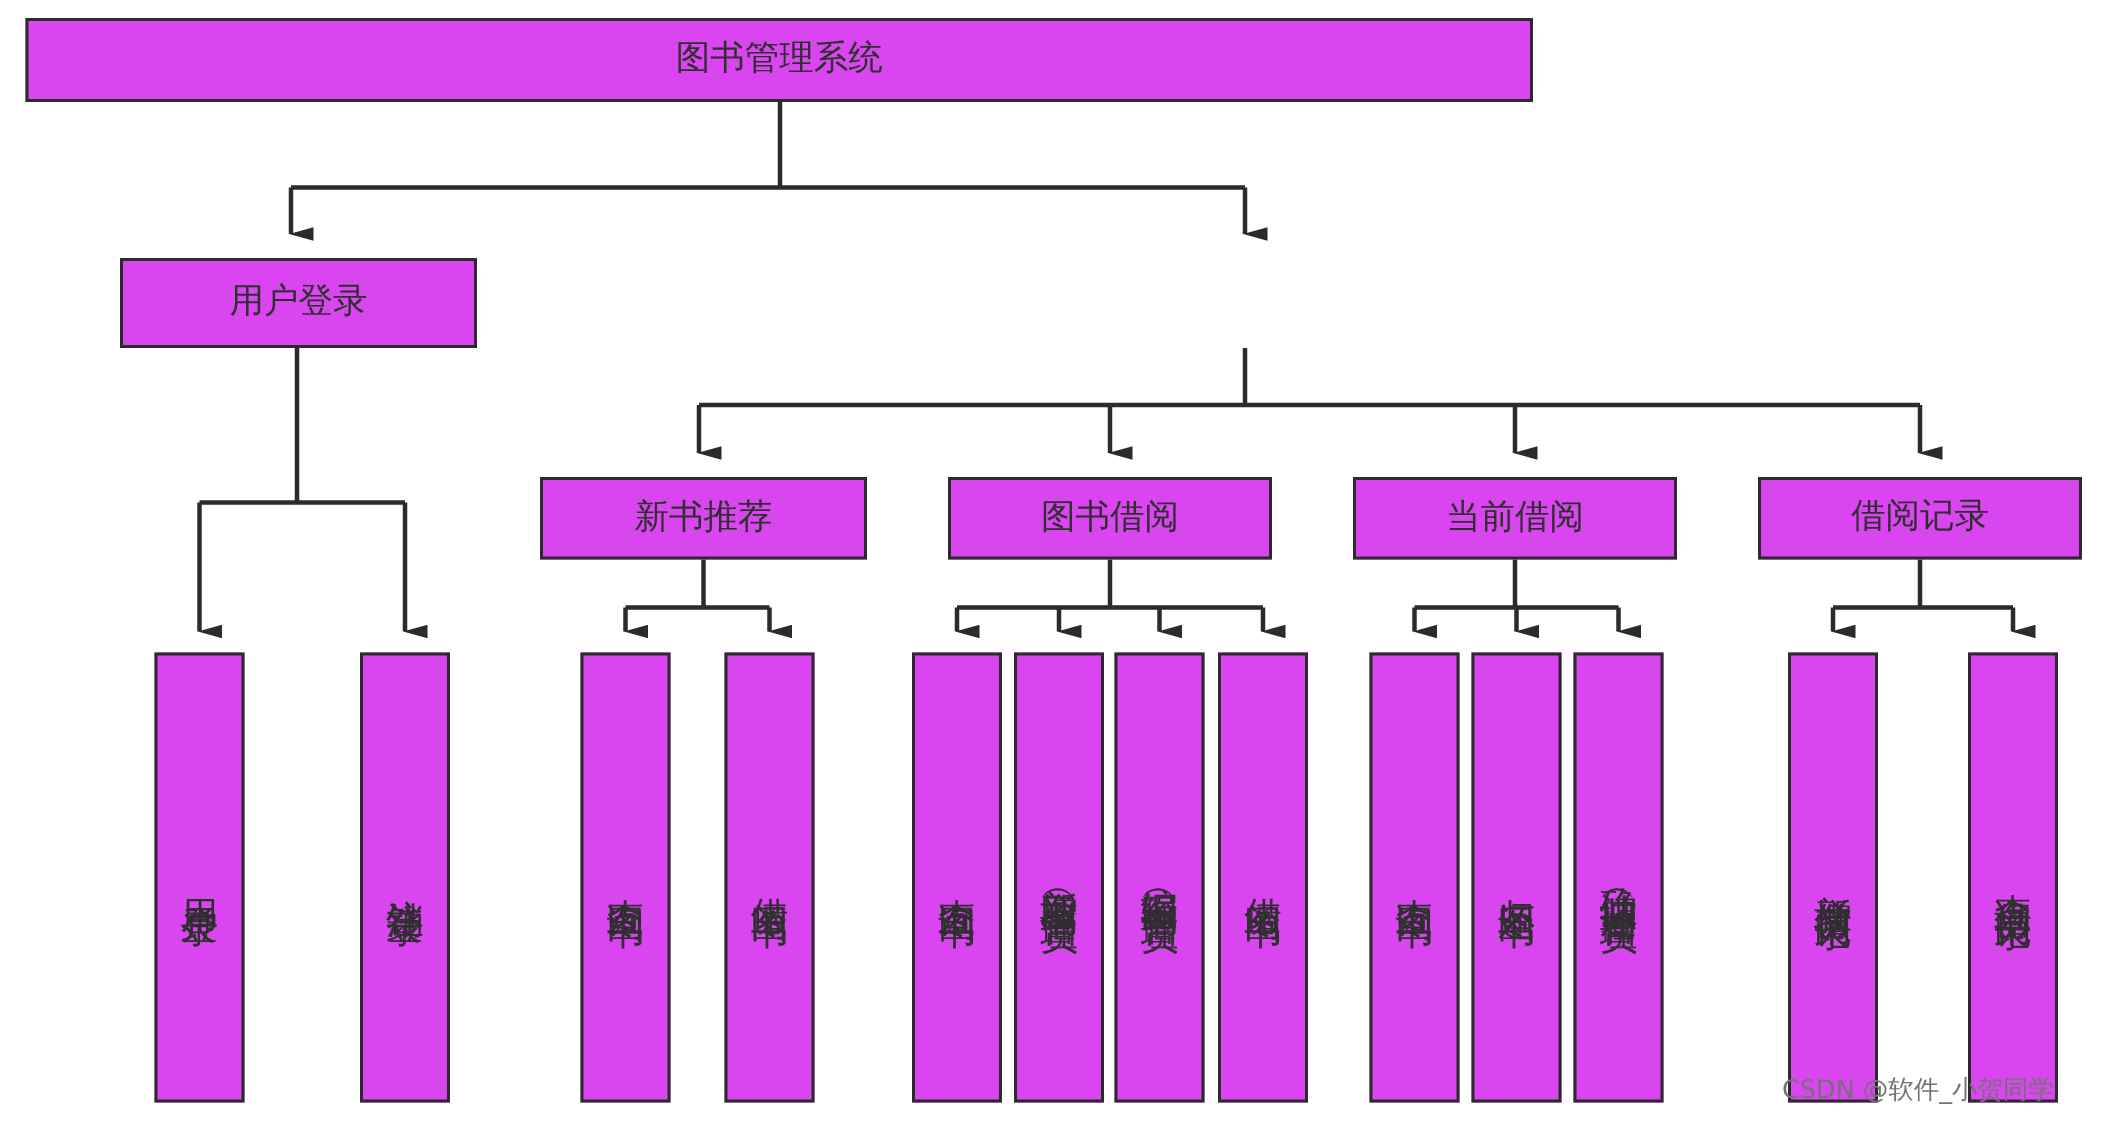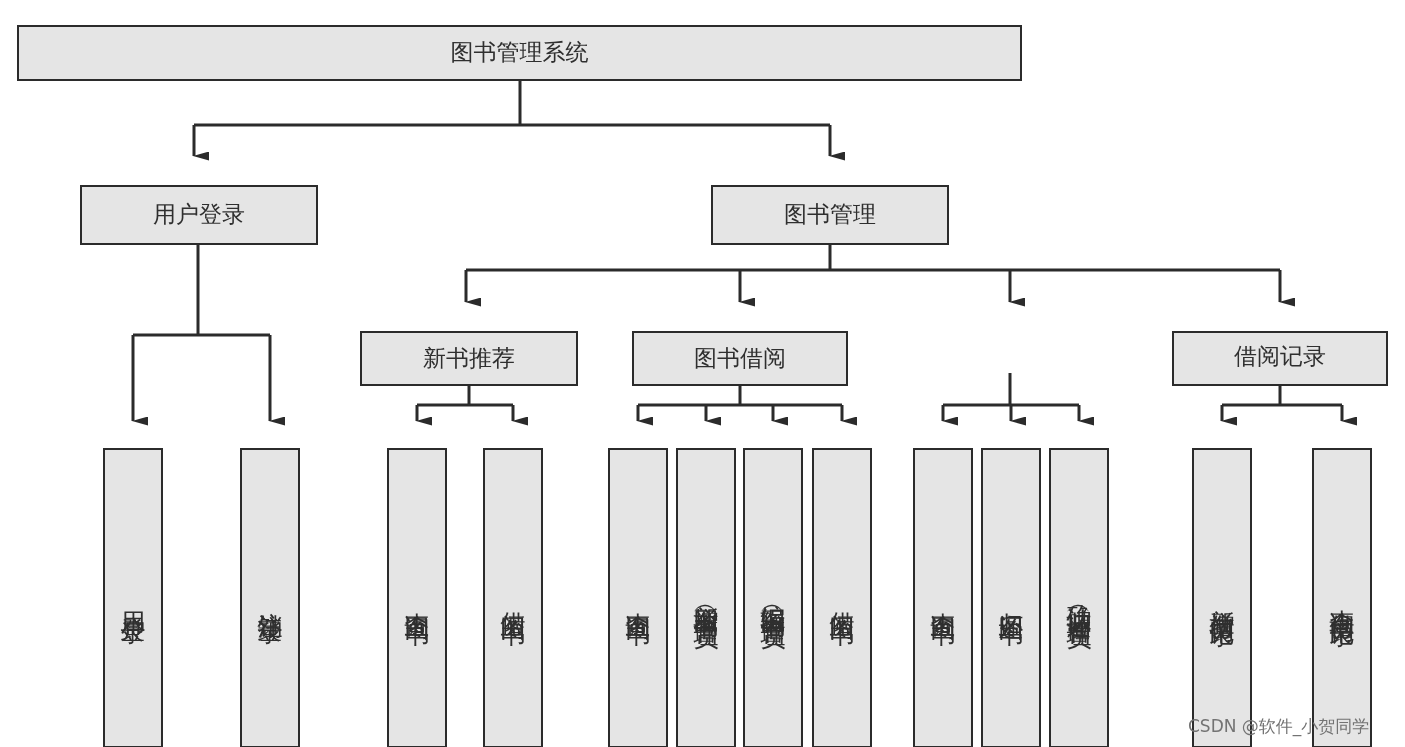--- a/index.html
+++ b/index.html
@@ -21,26 +21,25 @@
     position: absolute;
     left: 0;
     top: 0;
     width: 1405px;
     height: 747px;
   }
   .node {
     position: absolute;
     box-sizing: border-box;
     border: 2px solid #2b2b2b;
-    background: #e5e5e5;
+    background: #d946ef;
     display: flex;
     align-items: center;
     justify-content: center;
     z-index: 2;
-    margin-top: 13px;
   }
   .node-label {
     color: #2f2f2f;
     text-align: center;
     line-height: 1.12;
     white-space: nowrap;
   }
   .node.horiz .node-label {
     font-size: 23px;
   }
@@ -125,29 +124,29 @@
     </g>
   </svg>
 
   <div class="node root horiz" style="left:17px; top:12px; width:1005px; height:56px;">
     <span class="node-label">图书管理系统</span>
   </div>
 
   <div class="node horiz" style="left:80px; top:172px; width:238px; height:60px;">
     <span class="node-label">用户登录</span>
   </div>
-  <div class="node horiz" style="left:711px; top:172px; width:238px; height:60px;">
-    <span class="node-label">图书管理</span>
-  </div>
 
   <div class="node horiz" style="left:632px; top:318px; width:216px; height:55px;">
     <span class="node-label">图书借阅</span>
   </div>
   <div class="node horiz" style="left:360px; top:318px; width:218px; height:55px;">
     <span class="node-label">新书推荐</span>
+  </div>
+  <div class="node horiz" style="left:902px; top:318px; width:216px; height:55px;">
+    <span class="node-label">当前借阅</span>
   </div>
   <div class="node horiz" style="left:1172px; top:318px; width:216px; height:55px;font-family:Liberation Mono, monospace;">
     <span class="node-label">借阅记录</span>
   </div>
 
   <div class="node vert" style="left:103px; top:435px; width:60px; height:300px;">
     <span class="node-label">用户登录</span>
   </div>
   <div class="node vert" style="left:240px; top:435px; width:60px; height:300px;">
     <span class="node-label">注销登录</span>

